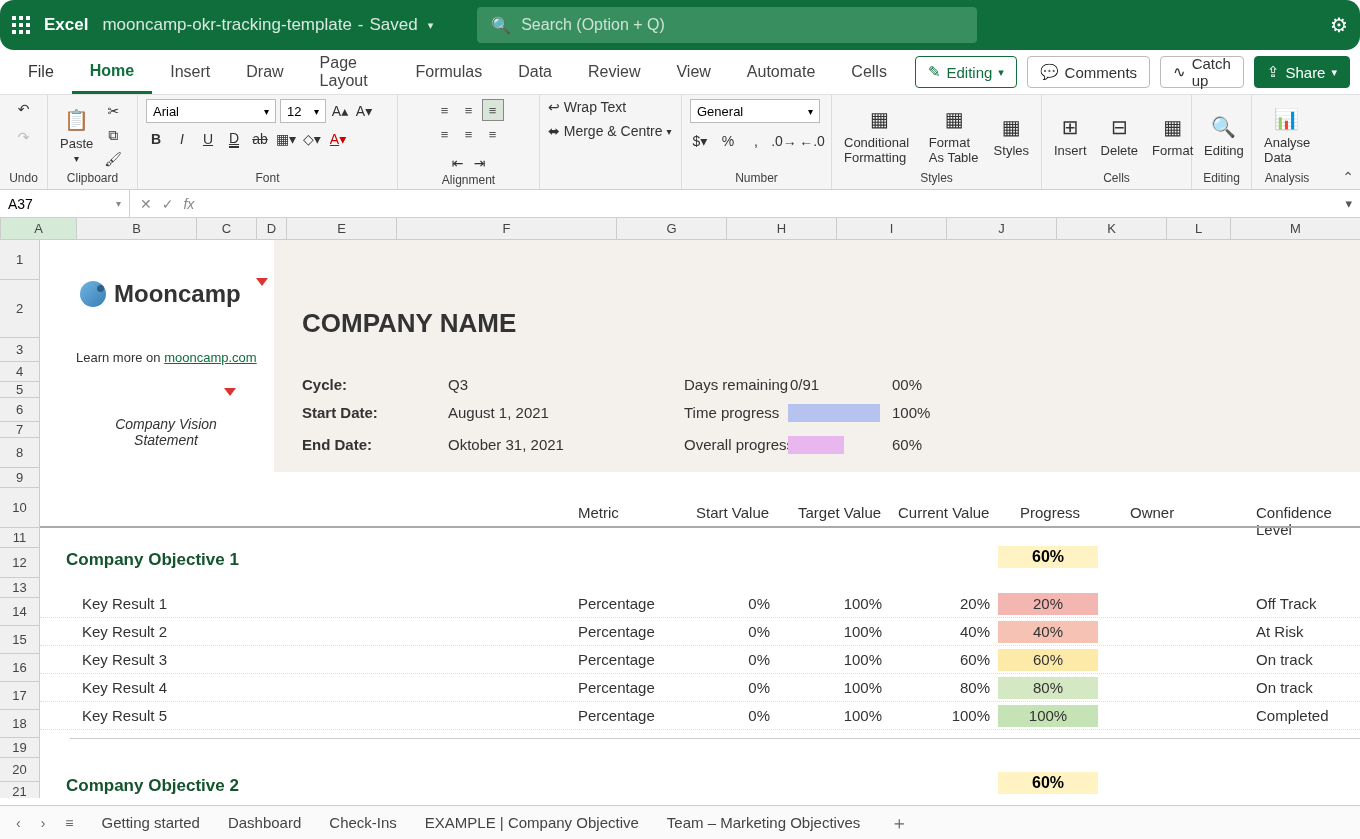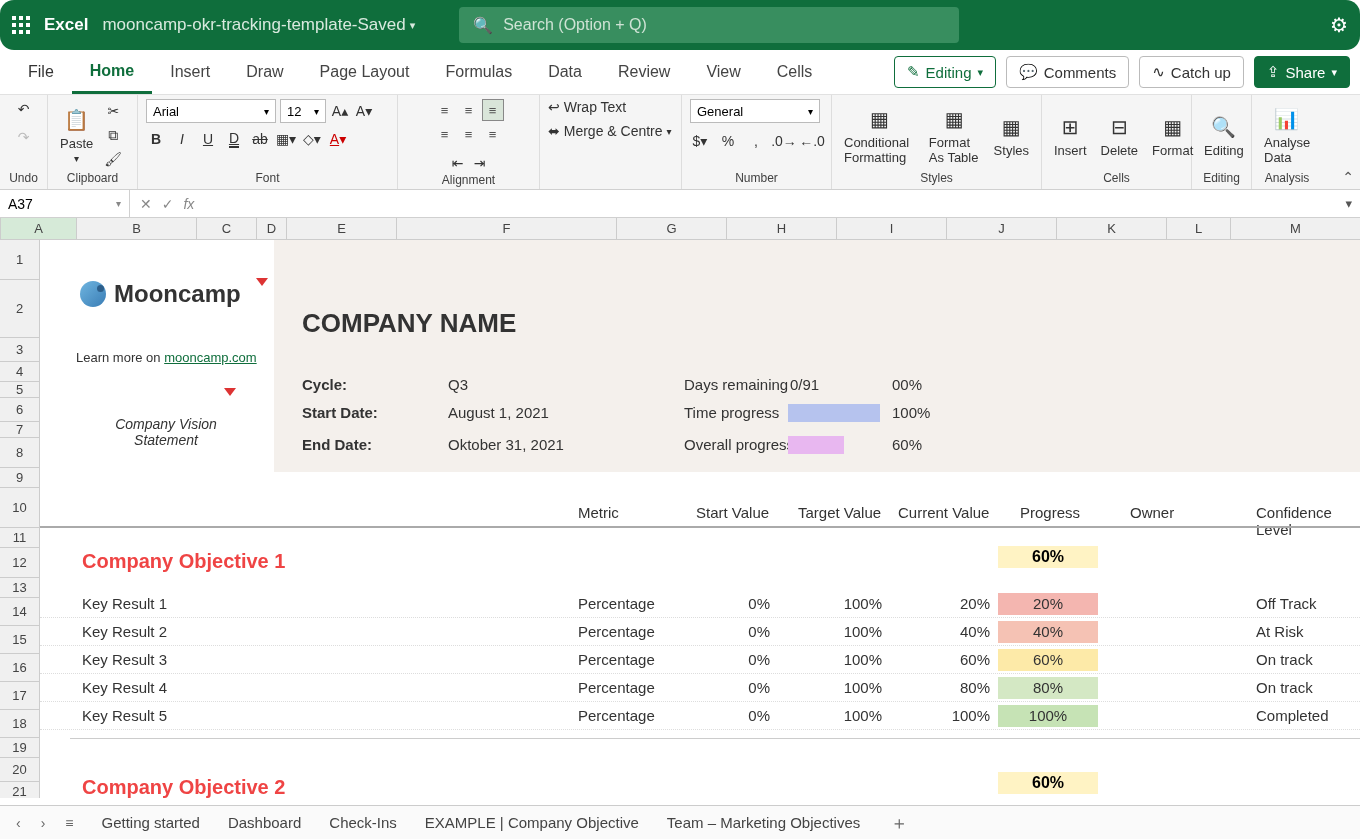--- a/index.html
+++ b/index.html
@@ -73,21 +73,21 @@
 .vision { position:absolute; left:66px; top:176px; width:120px; text-align:center; font-style:italic; font-size:14px; color:#333; }
 .red-tri { position:absolute; width:0; height:0; border-left:6px solid transparent; border-right:6px solid transparent; border-top:8px solid #d33; }
 .company-name { position:absolute; left:262px; top:68px; font-size:26px; font-weight:700; color:#333; }
 .kv { position:absolute; font-size:15px; color:#333; font-weight:600; }
 .kv.val { font-weight:400; }
 .bar { position:absolute; height:18px; }
 .hdr-row { position:absolute; top:264px; left:0; right:0; font-size:15px; color:#333; }
 .hdr-row span { position:absolute; }
 .thickline { position:absolute; left:0; right:0; top:286px; border-top:2px solid #aaa; }
 
-.obj-title { position:absolute; left:42px; font-size:20px; font-weight:600; color:#ef4444; }
+.obj-title { position:absolute; left:26px; font-size:17px; font-weight:600; color:#14532d; }
 .tbl { position:absolute; left:0; right:0; }
 .trow { position:absolute; left:0; right:0; height:28px; display:flex; align-items:center; font-size:15px; color:#333; border-bottom:1px dotted #ddd;}
 .trow .c-name { position:absolute; left:42px; }
 .trow .c-met { position:absolute; left:538px; }
 .trow .c-sv { position:absolute; left:690px; width:40px; text-align:right; }
 .trow .c-tv { position:absolute; left:782px; width:60px; text-align:right; }
 .trow .c-cv { position:absolute; left:890px; width:60px; text-align:right; }
 .trow .c-prog { position:absolute; left:958px; width:100px; height:22px; display:flex; align-items:center; justify-content:center; }
 .trow .c-conf { position:absolute; left:1216px; }
 .progcell { width:100px; height:22px; display:flex; align-items:center; justify-content:center;}
@@ -115,21 +115,21 @@
       <span></span>
       <span></span>
       <span></span>
       <span></span>
       <span></span>
       <span></span>
       <span></span>
       <span></span>
     </div>
   <div class="app-name">Excel</div>
-  <div style="display:flex;align-items:center;">
+  <div style="display:flex;align-items:center;gap:6px">
     <span class="doc-name">mooncamp-okr-tracking-template</span>
     <span class="doc-name">-</span>
     <span class="doc-name">Saved</span>
     <span class="doc-chevron">▾</span>
   </div>
   <div class="searchbox">
     <span>🔍</span>
     <span>Search (Option + Q)</span>
   </div>
   <div class="titlebar-spacer"></div>
@@ -139,20 +139,21 @@
 <div class="menubar">
   <div class="mitem file">File</div>
   <div class="mitem active">Home</div>
   <div class="mitem">Insert</div>
   <div class="mitem">Draw</div>
   <div class="mitem">Page Layout</div>
   <div class="mitem">Formulas</div>
   <div class="mitem">Data</div>
   <div class="mitem">Review</div>
   <div class="mitem">View</div>
+  <div class="mitem">Automate</div>
   <div class="mitem">Cells</div>
   <div class="spacer"></div>
   <div class="btn editing">
       <span>✎</span>
       <span>Editing</span>
       <span style="font-size:11px">▾</span>
     </div>
   <div class="btn">
       <span>💬</span>
       <span>Comments</span>

